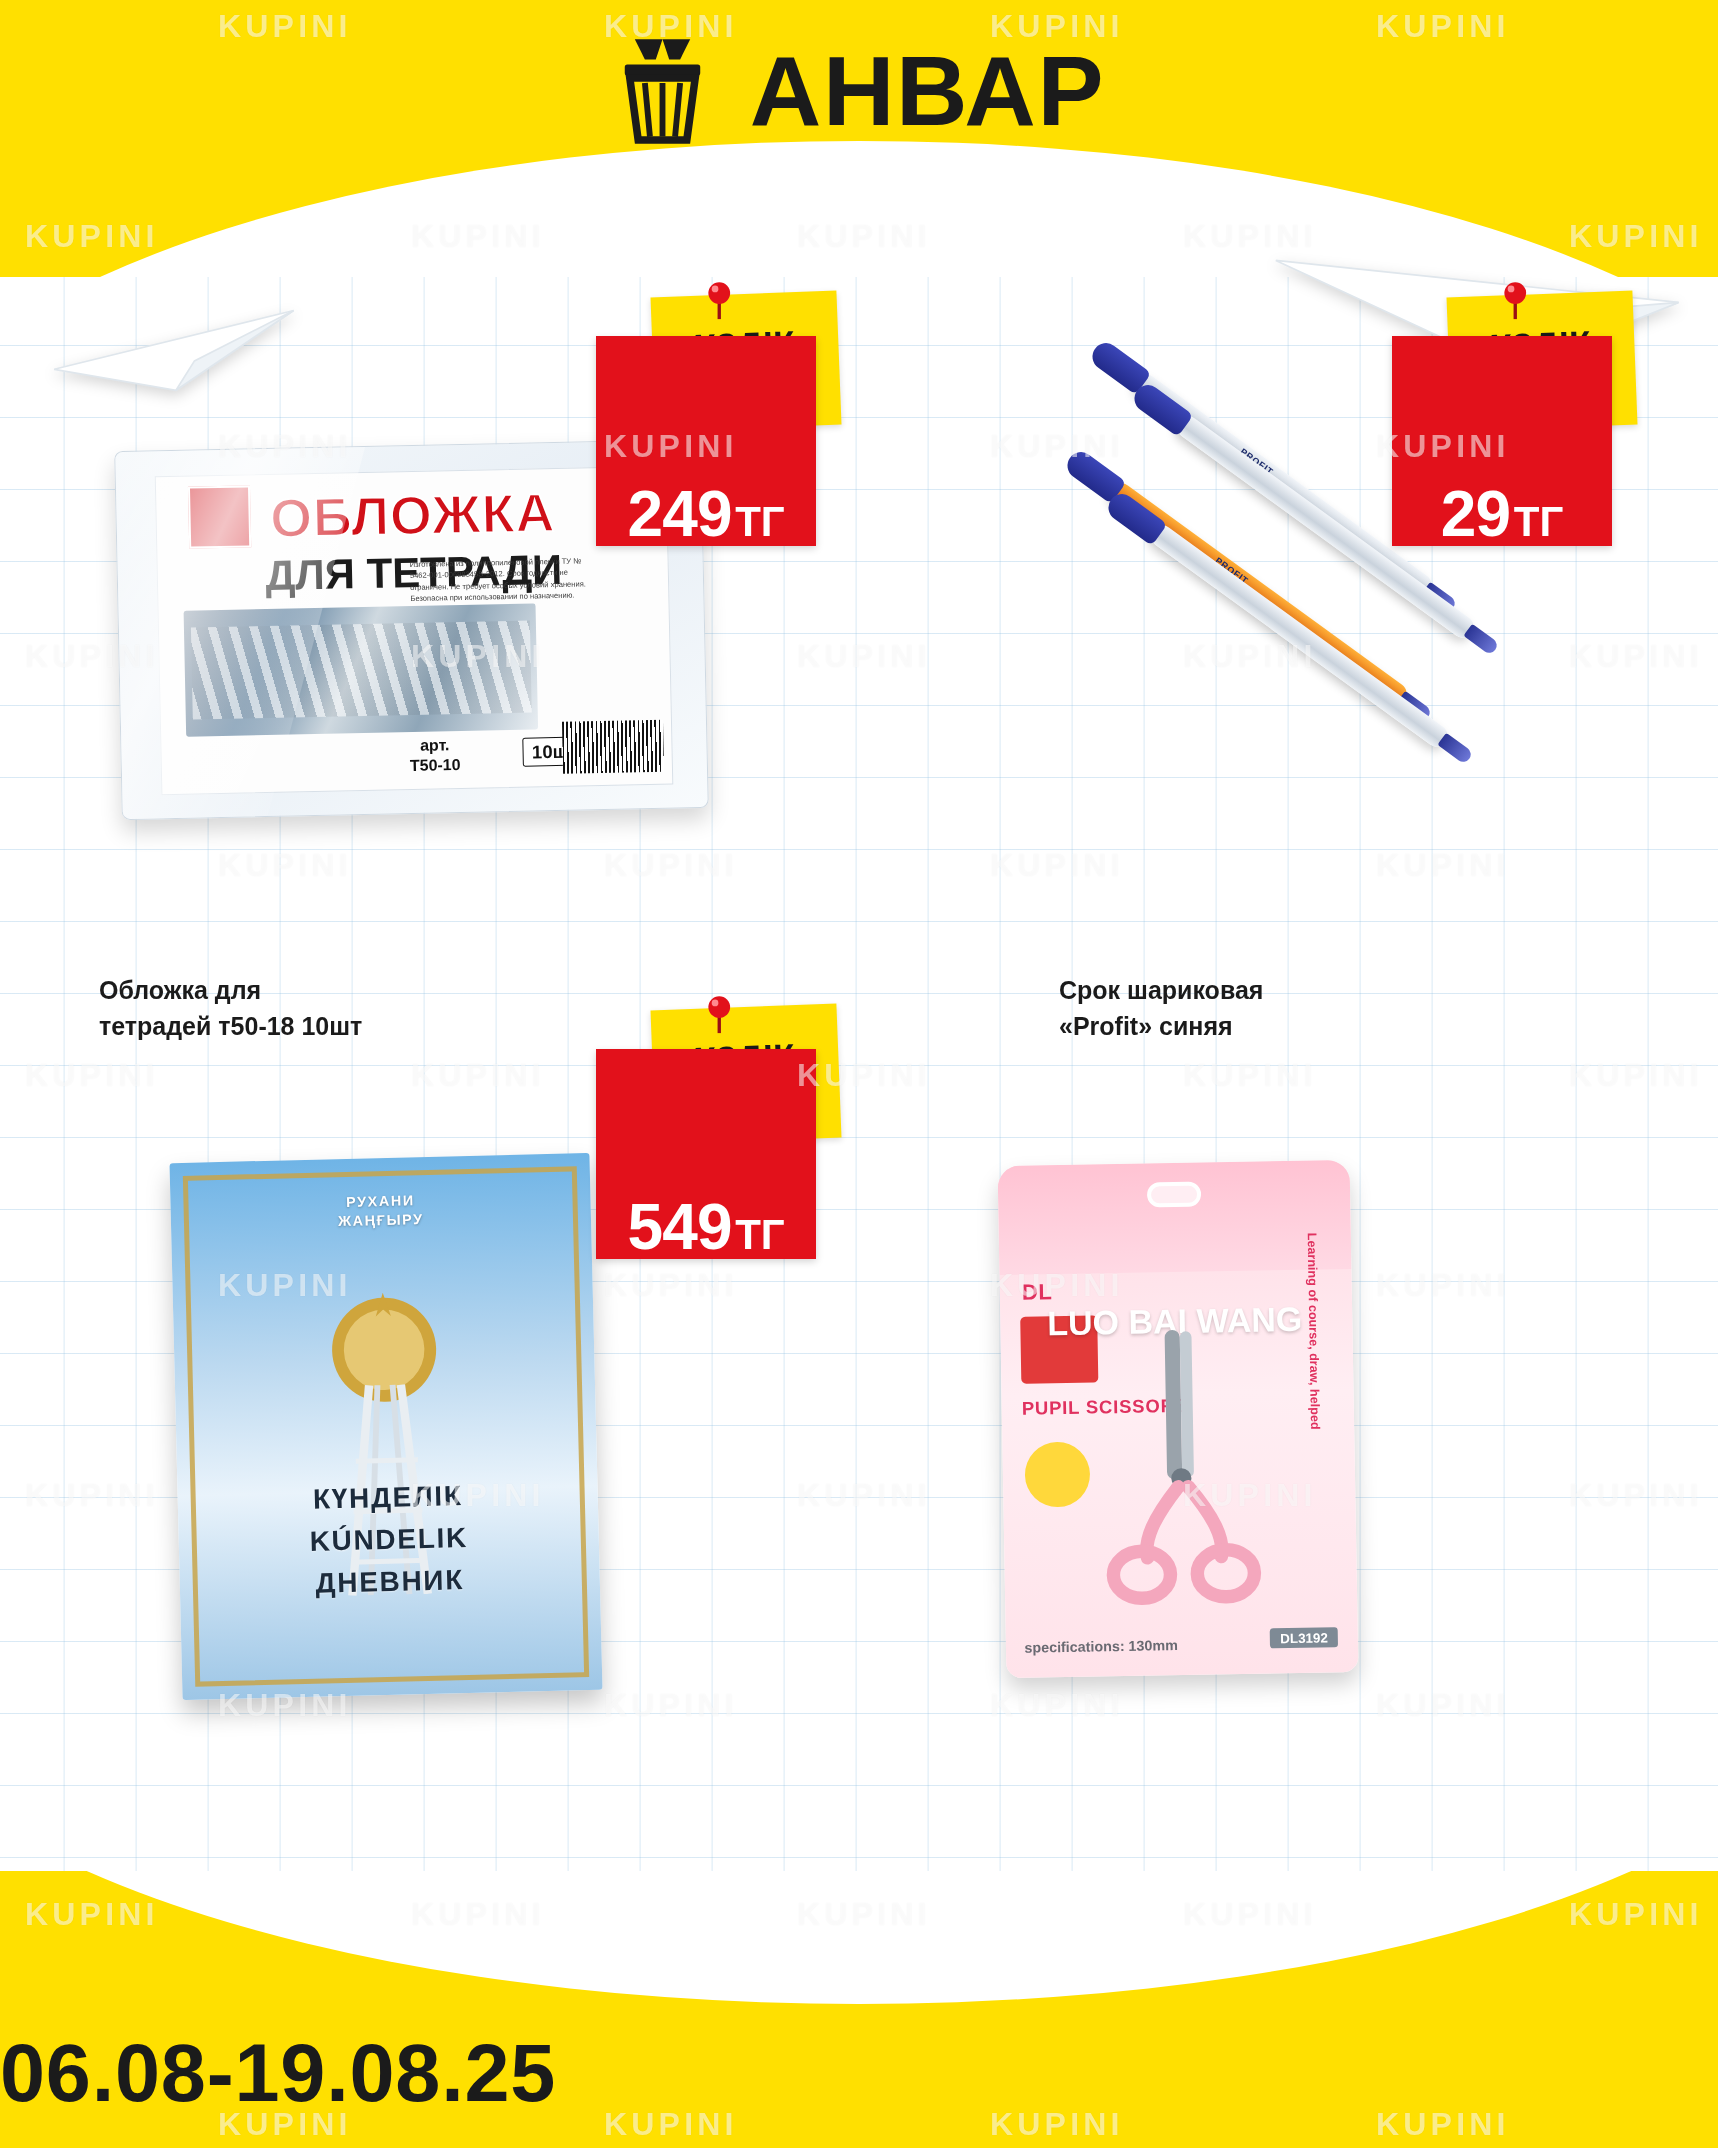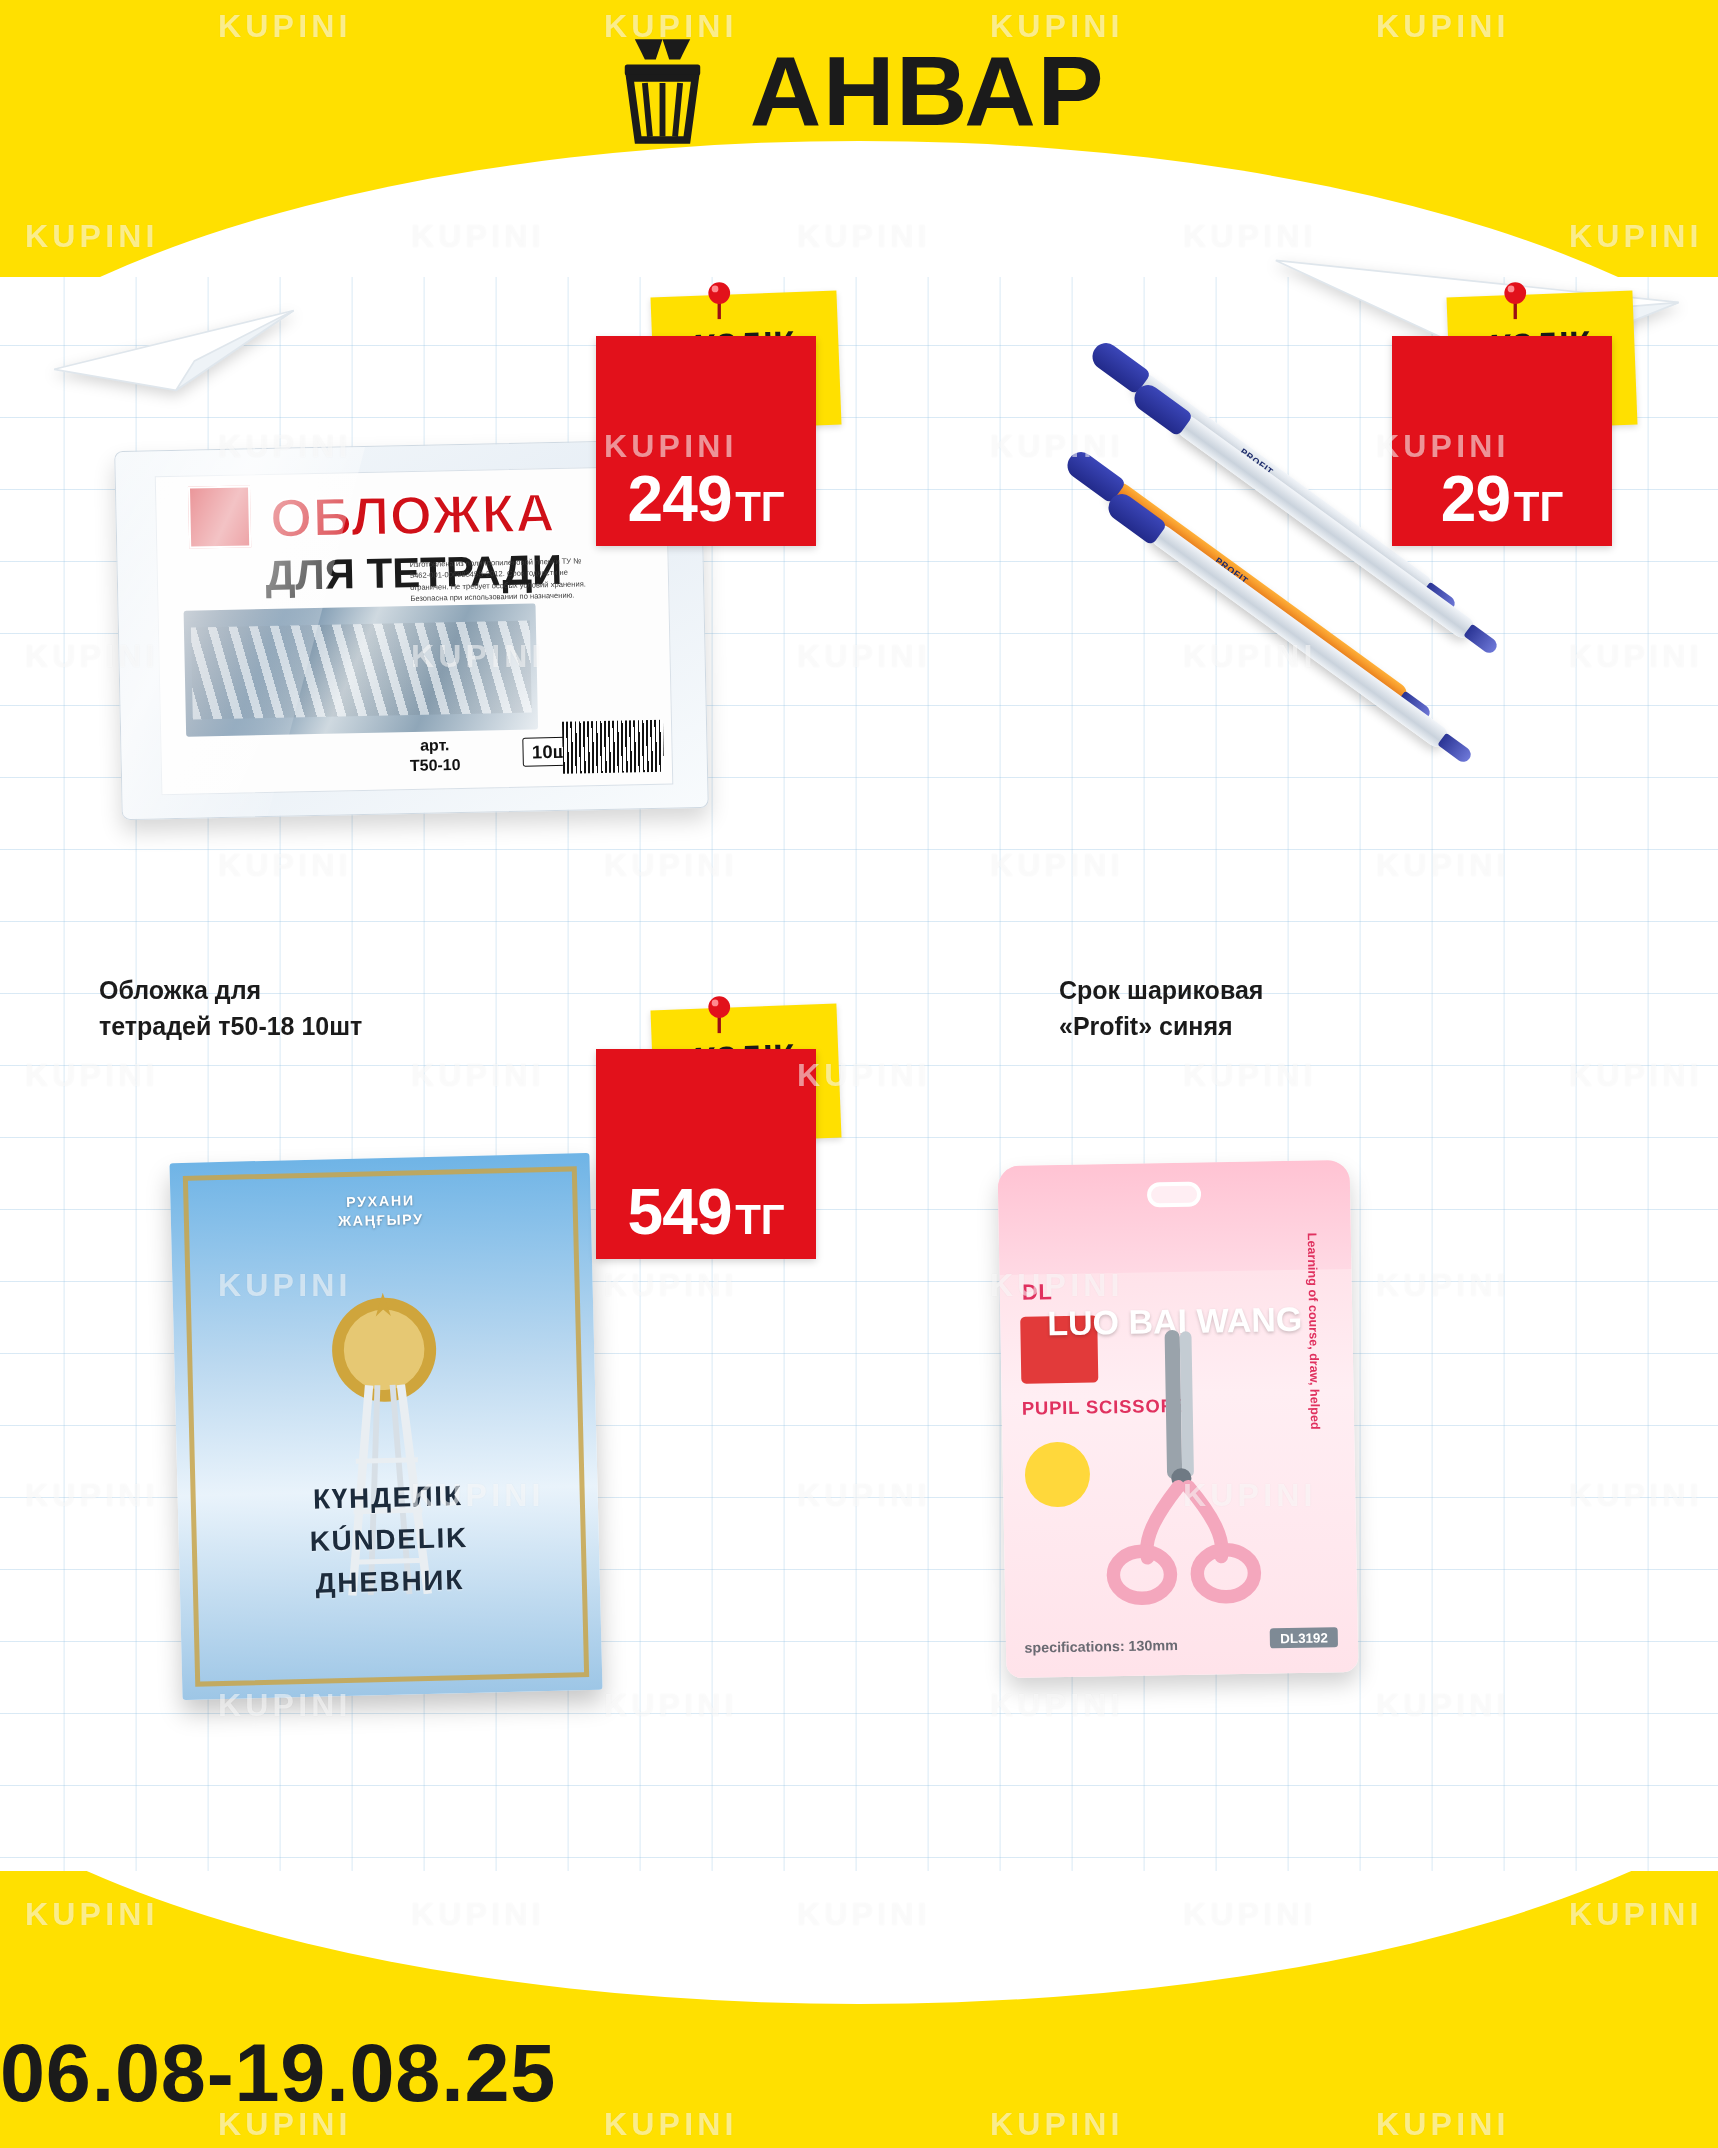--- a/index.html
+++ b/index.html
@@ -169,21 +169,20 @@
   .pricetag .red {
     position: absolute;
     left: 0; top: 42px;
     width: 220px;
     height: 210px;
     background: #e2111b;
     box-shadow: 0 3.4px 7.6px rgba(0,0,0,0.18);
     display: flex;
     align-items: flex-end;
     justify-content: center;
-    padding-bottom: 15px;
   }
   .pricetag .price {
     color: #ffffff;
     font-weight: 800;
     line-height: 1;
     white-space: nowrap;
   }
   .pricetag .price .num { font-size: 64px; letter-spacing: -0.8px; }
   .pricetag .price .cur { font-size: 42px; margin-left: 3.4px; }
   .pricetag .pin {

